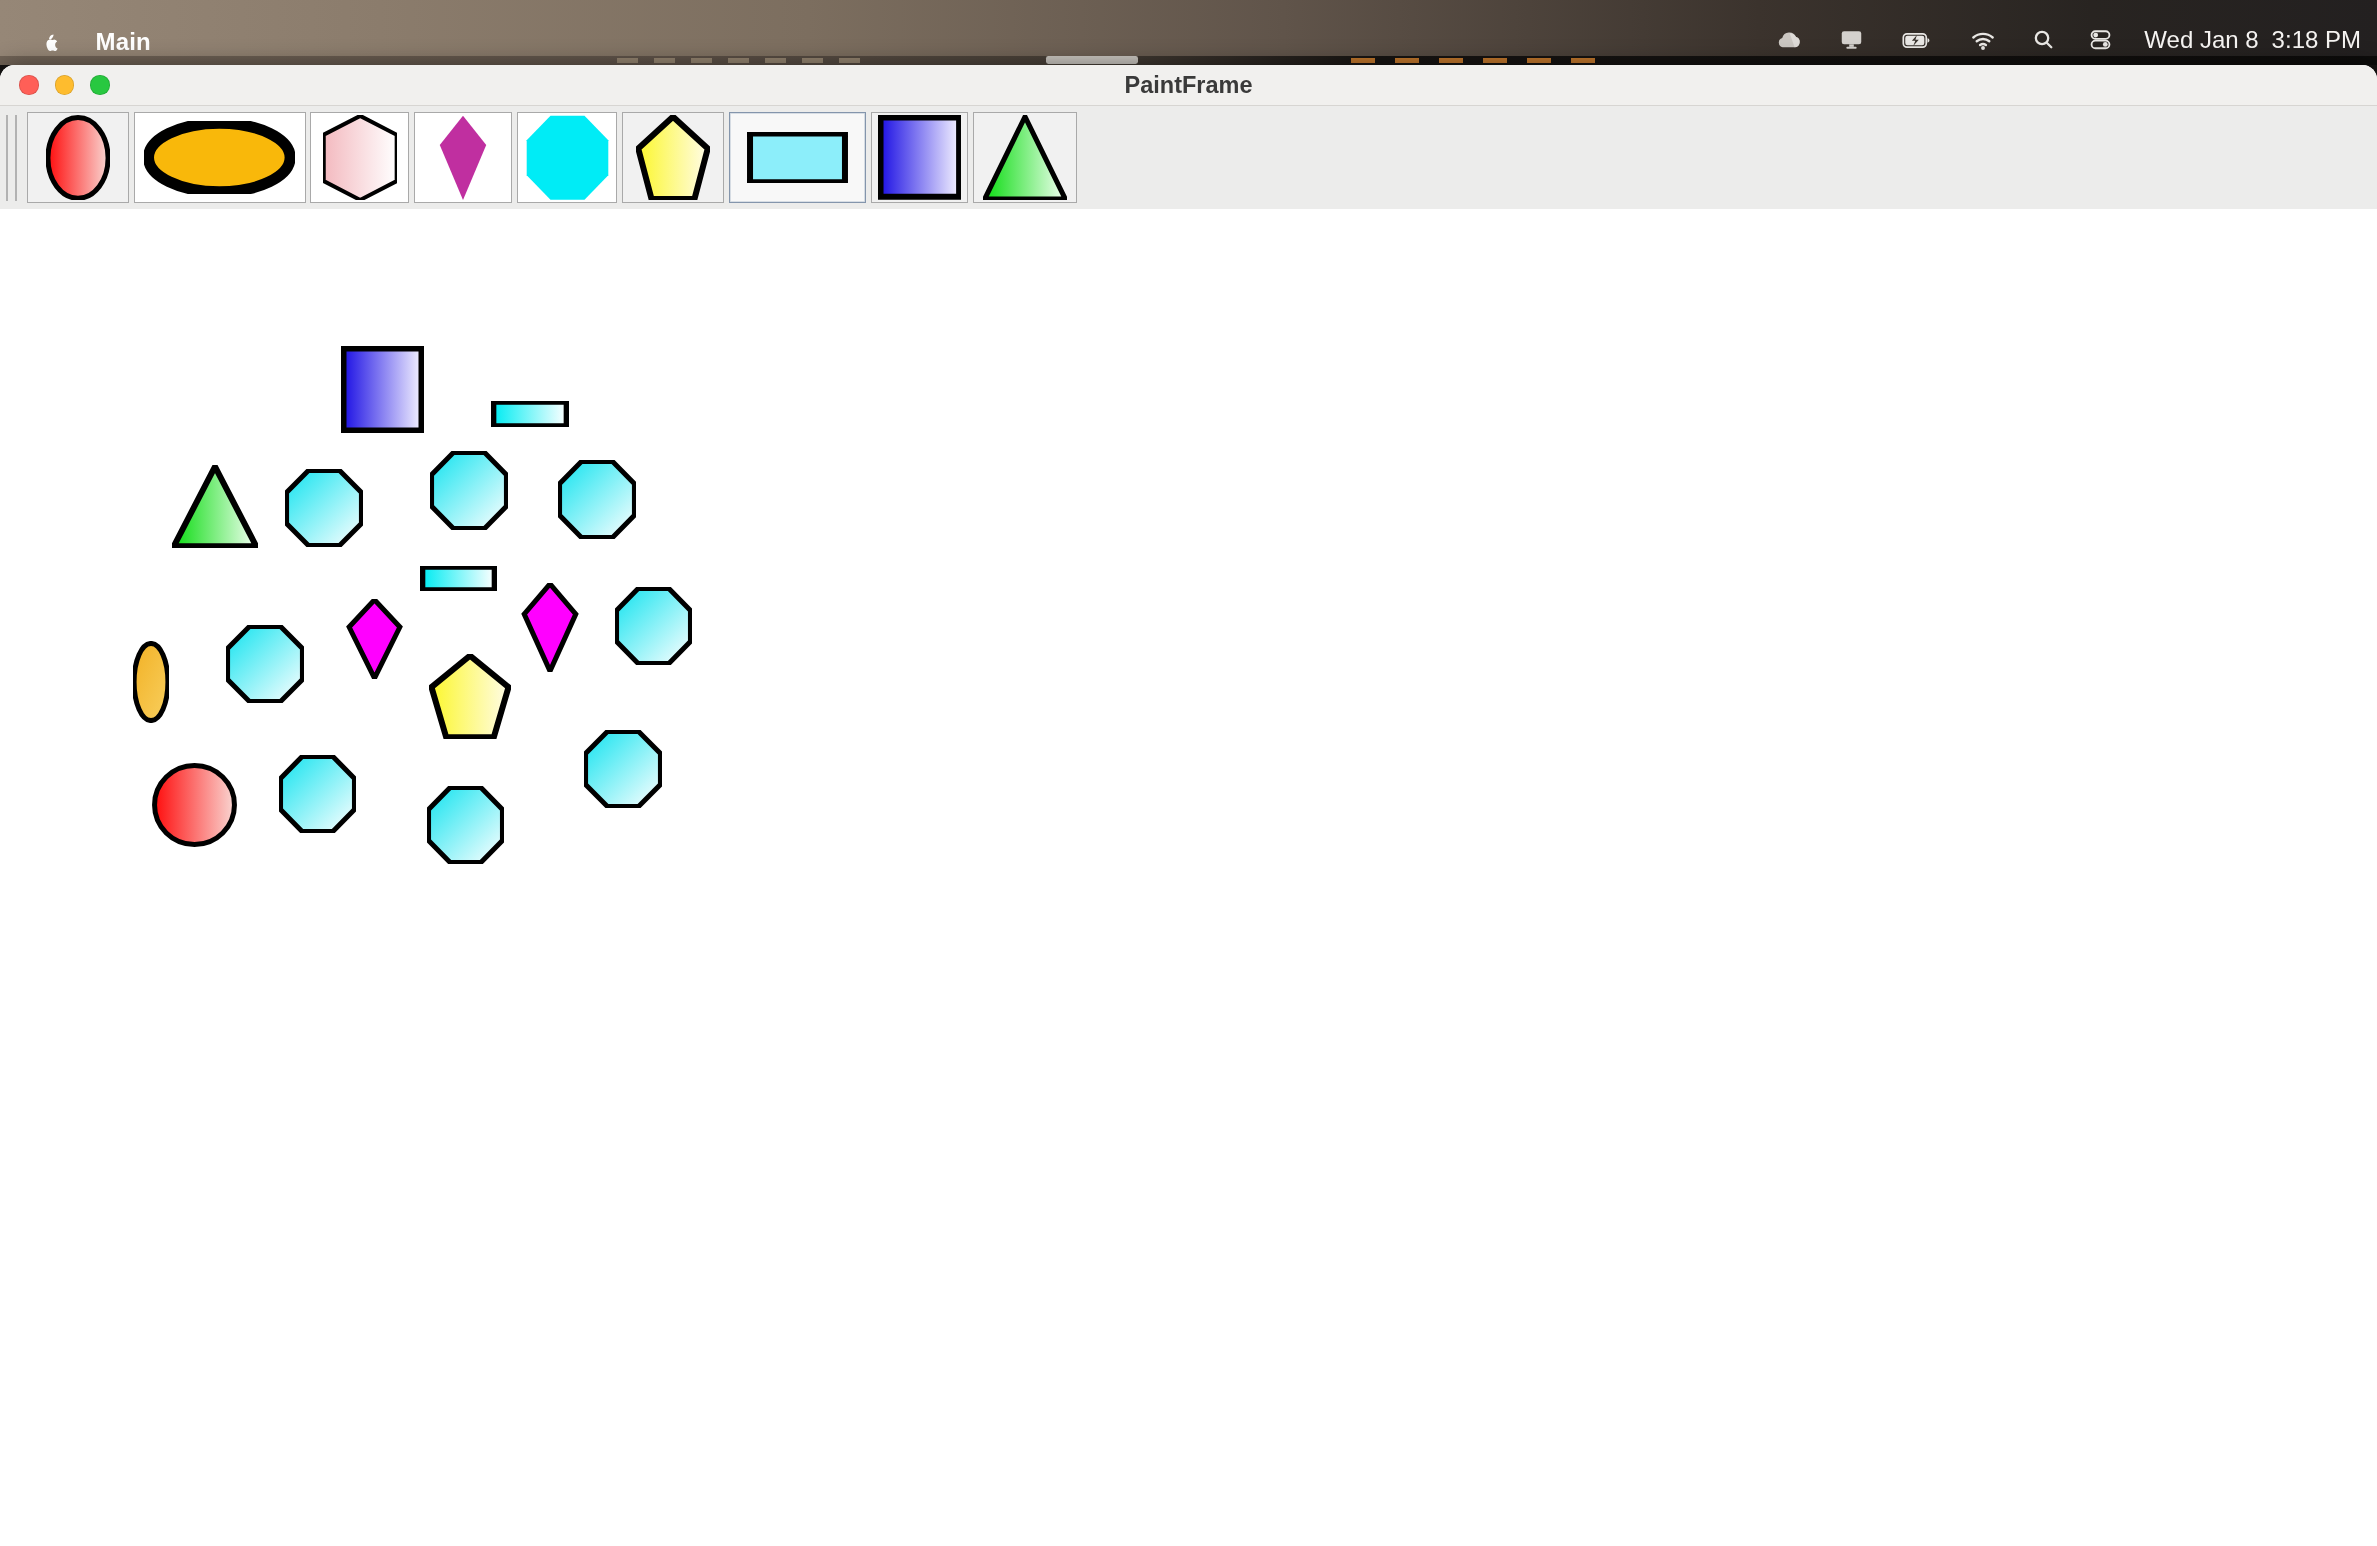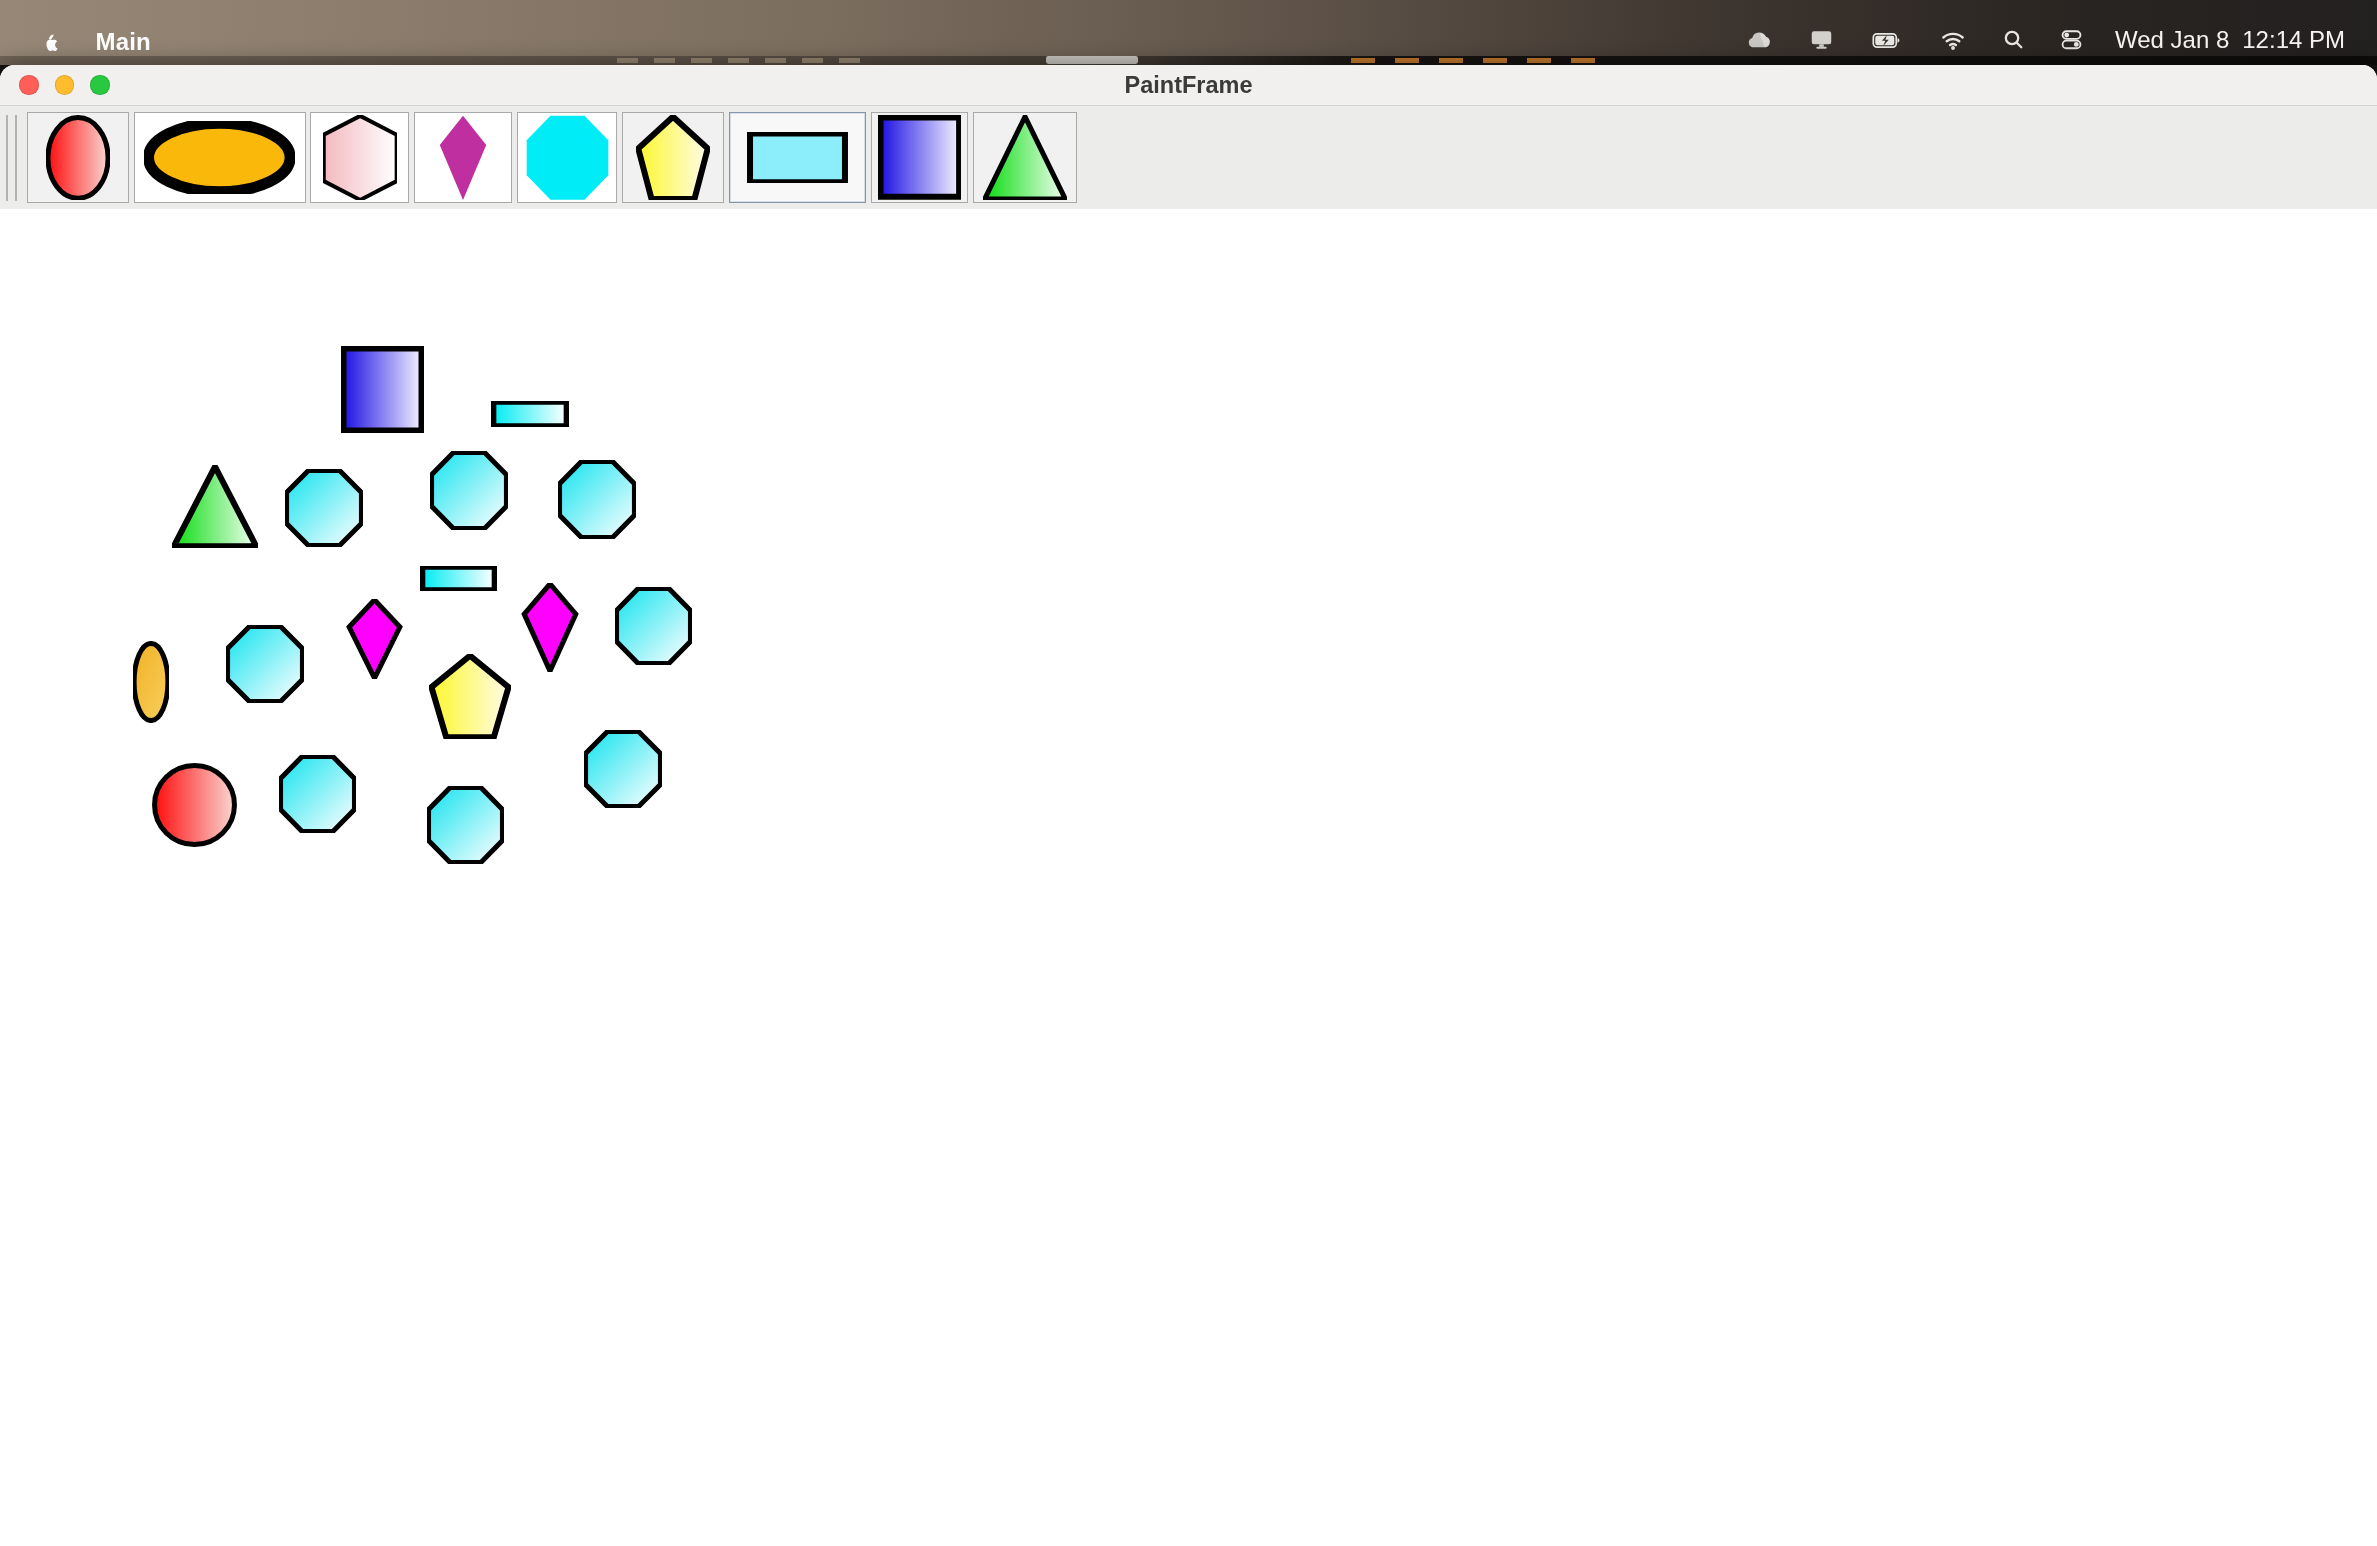--- a/index.html
+++ b/index.html
@@ -4,21 +4,21 @@
 <style>
   html,body{margin:0;padding:0;background:#151312;}
   #screen{position:relative;width:2377px;height:1546px;overflow:hidden;
           font-family:"Liberation Sans",sans-serif;background:#161413;}
 
   
   #menu-bar{position:absolute;left:0;top:0;width:100%;height:56px;display:flex;align-items:flex-end;
     background:linear-gradient(90deg,#968777 0%,#8b7c6c 16%,#7c6e5f 34%,#60544a 54%,#3b332d 74%,#282421 88%,#232020 100%);}
   #apple-logo{width:27.5px;height:27.5px;margin-left:36px;display:flex;align-items:center;justify-content:center;}
   .menu-item{color:#ffffff;font-weight:700;font-size:24px;margin-left:32px;letter-spacing:0.2px;}
-  #menu-status{margin-left:auto;display:flex;align-items:center;gap:29px;padding-right:32px;}
+  #menu-status{margin-left:auto;display:flex;align-items:center;gap:29px;padding-right:16px;}
   .status-icon{display:flex;align-items:center;justify-content:center;height:32px;}
   #clock{display:flex;gap:13px;color:#f6f4f2;font-size:24px;font-weight:500;white-space:nowrap;}
 
   
   #wallpaper-strip{position:absolute;left:0;top:56px;width:100%;height:9px;
     background:linear-gradient(90deg,#716457 0%,#5e5248 28%,#453d35 46%,#171412 58%,#0d0c0b 100%);}
   .wp-art{position:absolute;}
 
   
   #window{position:absolute;left:0;top:65px;width:2377px;height:1481px;background:#ffffff;
@@ -94,21 +94,21 @@
             <svg viewBox="0 0 24 24" width="29" height="27.5">
               <rect x="4.2" y="4.6" width="15.6" height="6.6" rx="3.3" fill="none" stroke="#e9e7e4" stroke-width="1.6"></rect>
               <circle cx="7.8" cy="7.9" r="2.1" fill="#e9e7e4"></circle>
               <rect x="4.2" y="12.8" width="15.6" height="6.6" rx="3.3" fill="none" stroke="#e9e7e4" stroke-width="1.6"></rect>
               <circle cx="16.2" cy="16.1" r="2.1" fill="#e9e7e4"></circle>
             </svg>
           </span>
         </span>
       <span id="clock">
         <span>Wed Jan 8</span>
-        <span>12:14 PM</span>
+        <span>3:18 PM</span>
       </span>
     </div>
   </div>
 
   <div id="wallpaper-strip">
     <div class="wp-art" style="left:617px;top:1.6px;width:252px;height:5.7px;background:repeating-linear-gradient(90deg,#93836f 0 21px,rgba(0,0,0,0) 21px 37px);"></div>
     <div class="wp-art" style="left:1046px;top:0;width:92px;height:8px;background:#c8c4be;border-radius:2.4px;"></div>
     <div class="wp-art" style="left:1351px;top:1.6px;width:257px;height:5.7px;background:repeating-linear-gradient(90deg,#c0762c 0 24px,rgba(0,0,0,0) 24px 44px);"></div>
   </div>
 

